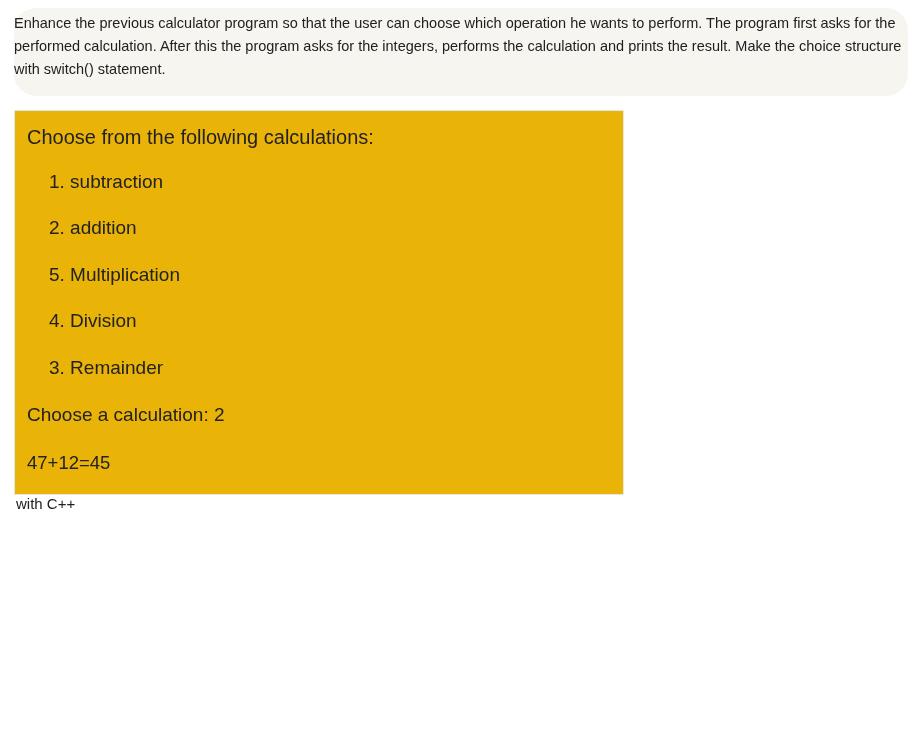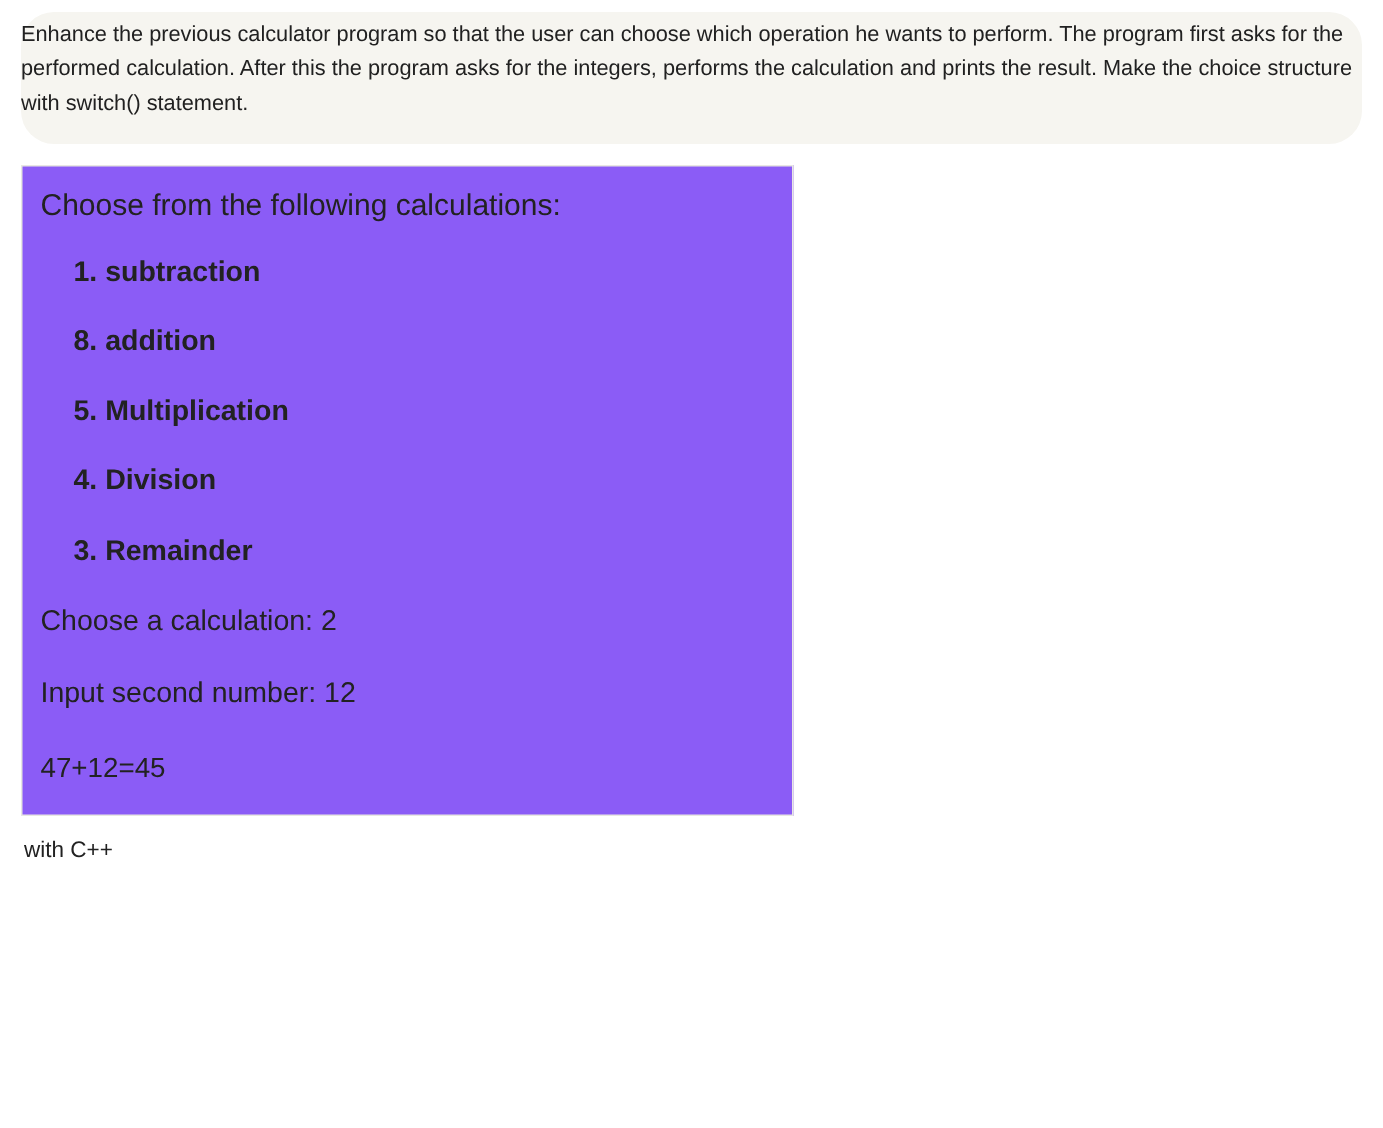--- a/index.html
+++ b/index.html
@@ -18,73 +18,70 @@
     .problem-statement {
       background: #f6f5f0;
       padding: 4px 0px 14px 0px;
       font-size: 14.5px;
       line-height: 1.6;
       color: #212121;
       margin-bottom: 14px;
       border-radius: 22px;
     }
     .console-box {
-      background: #8b5cf6;
-      width: 515px;
+      background: #eab308;
+      width: 610px;
       padding: 10px 12px 18px 12px;
       font-size: 19.5px;
       line-height: 1.4;
       color: #222;
       border: 1px solid #e8e7e2;
     }
     .console-heading {
       font-size: 20px;
       margin-bottom: 18px;
       margin-top: 2px;
     }
     .console-list {
       list-style: none;
       padding-left: 22px;
       margin-bottom: 20px;
-      font-weight: bold;
     }
     .console-list li {
       margin-bottom: 20px;
       font-size: 19px;
     }
     .console-line {
       font-size: 19px;
       margin-bottom: 22px;
       margin-top: 0px;
     }
     .console-result {
       font-size: 18.5px;
       margin-top: 2px;
     }
     .footer-note {
       font-size: 15px;
       color: #222;
-      margin-top: 14px;
       padding-left: 2px;
     }
   </style>
 </head>
 <body>
 
 <div class="problem-statement">
   <span>Enhance the previous calculator program so that the user can choose which operation he wants to perform. The program first asks for the performed calculation. After this the program asks for the integers, performs the calculation and prints the result. Make the choice structure with switch() statement.</span>
 </div>
 
 <div class="console-box">
   <div class="console-heading">Choose from the following calculations:</div>
   <ul class="console-list">
     <li>1. subtraction</li>
-    <li>8. addition</li>
+    <li>2. addition</li>
     <li>5. Multiplication</li>
     <li>4. Division</li>
     <li>3. Remainder</li>
   </ul>
   <div class="console-line">Choose a calculation: 2</div>
-  <div class="console-line">Input second number: 12</div>
   <div class="console-result">47+12=45</div>
 </div>
 
 <div class="footer-note">with C++</div>
 
 </body></html>

